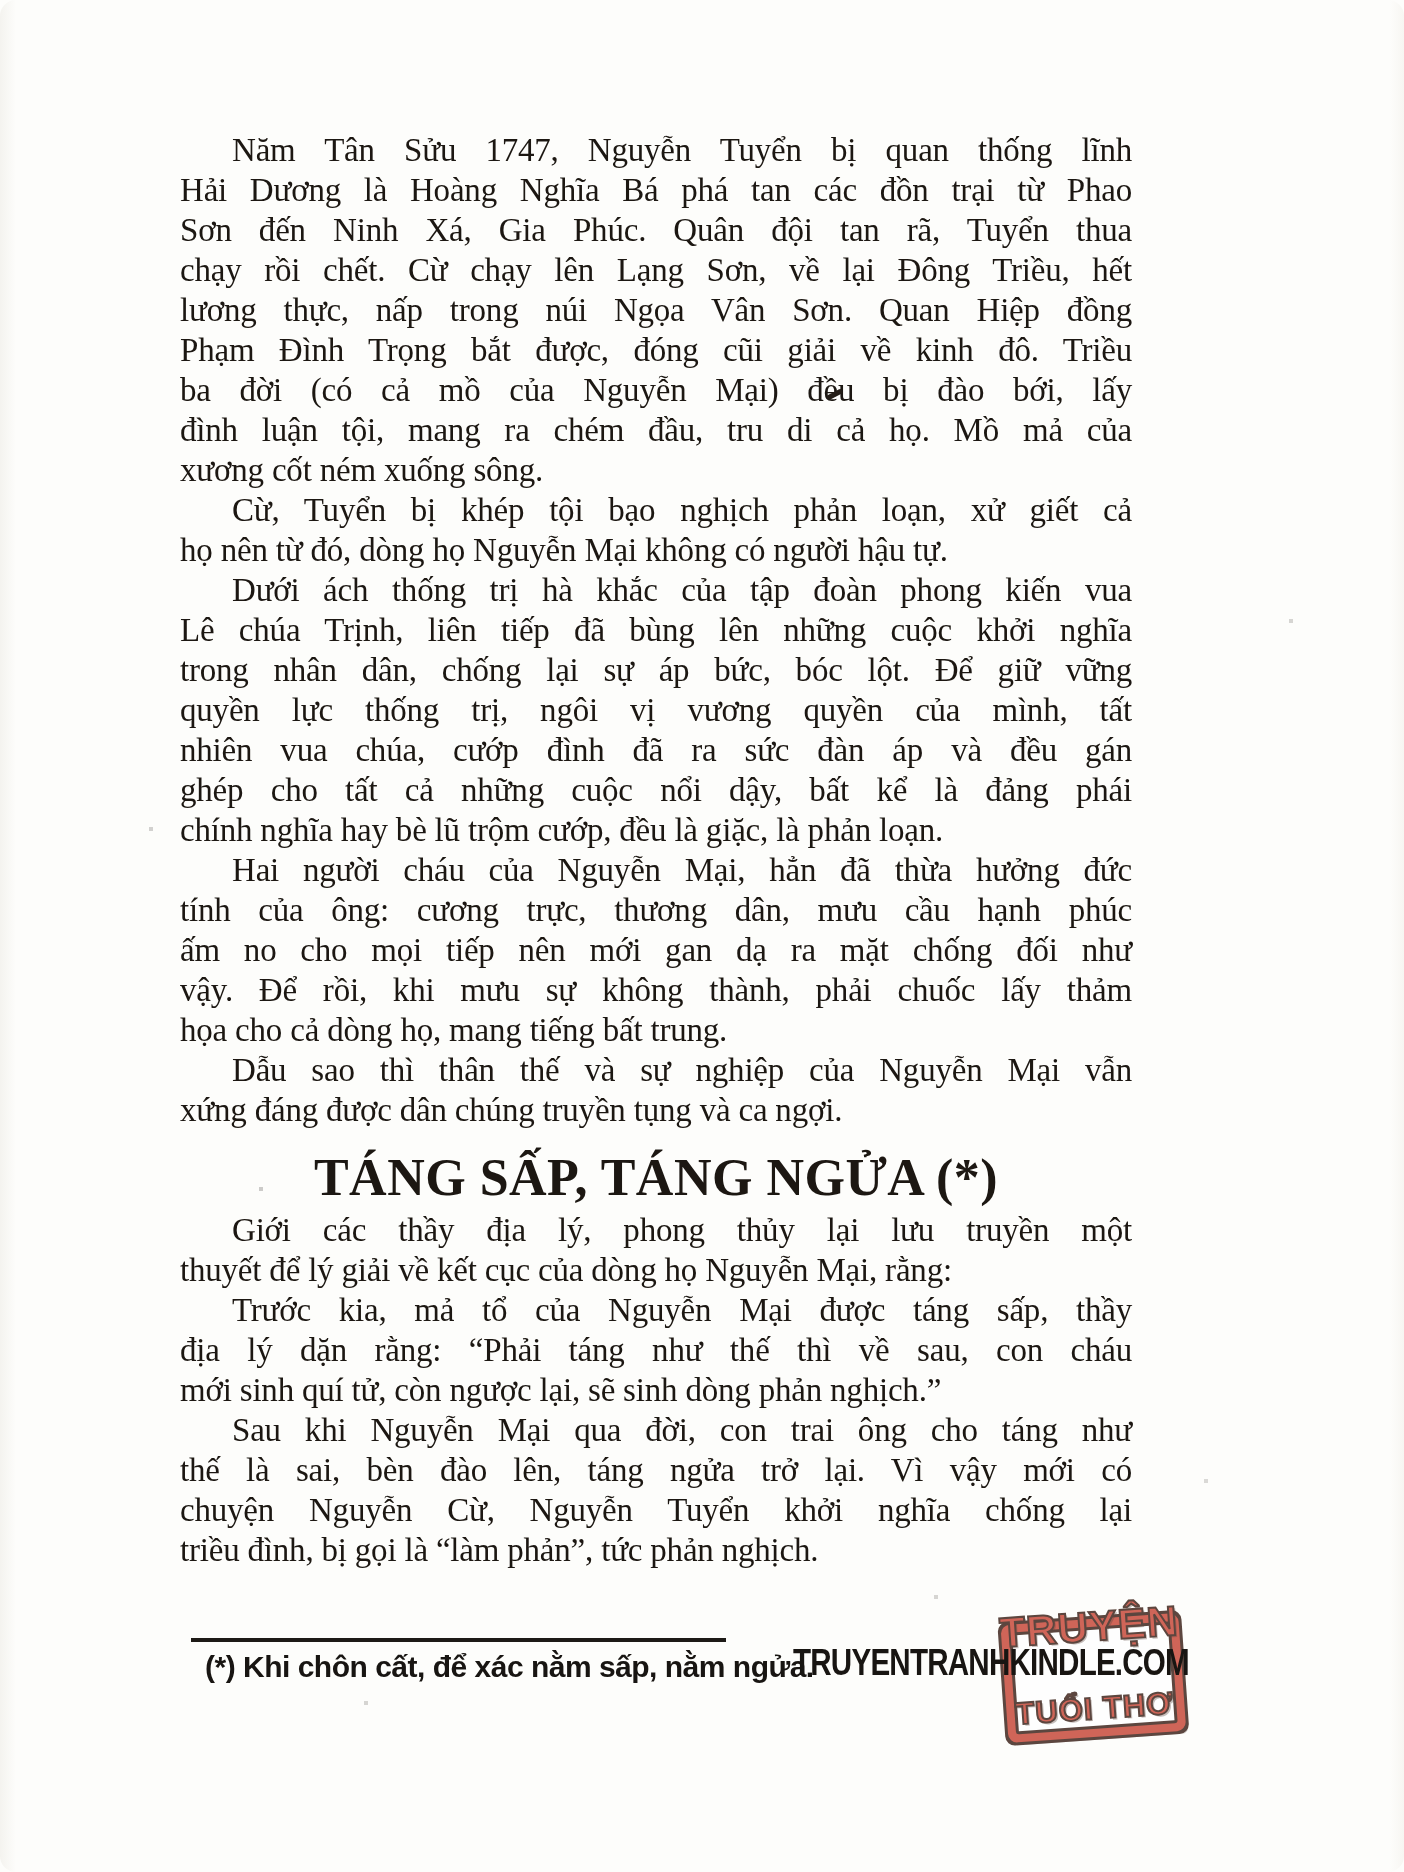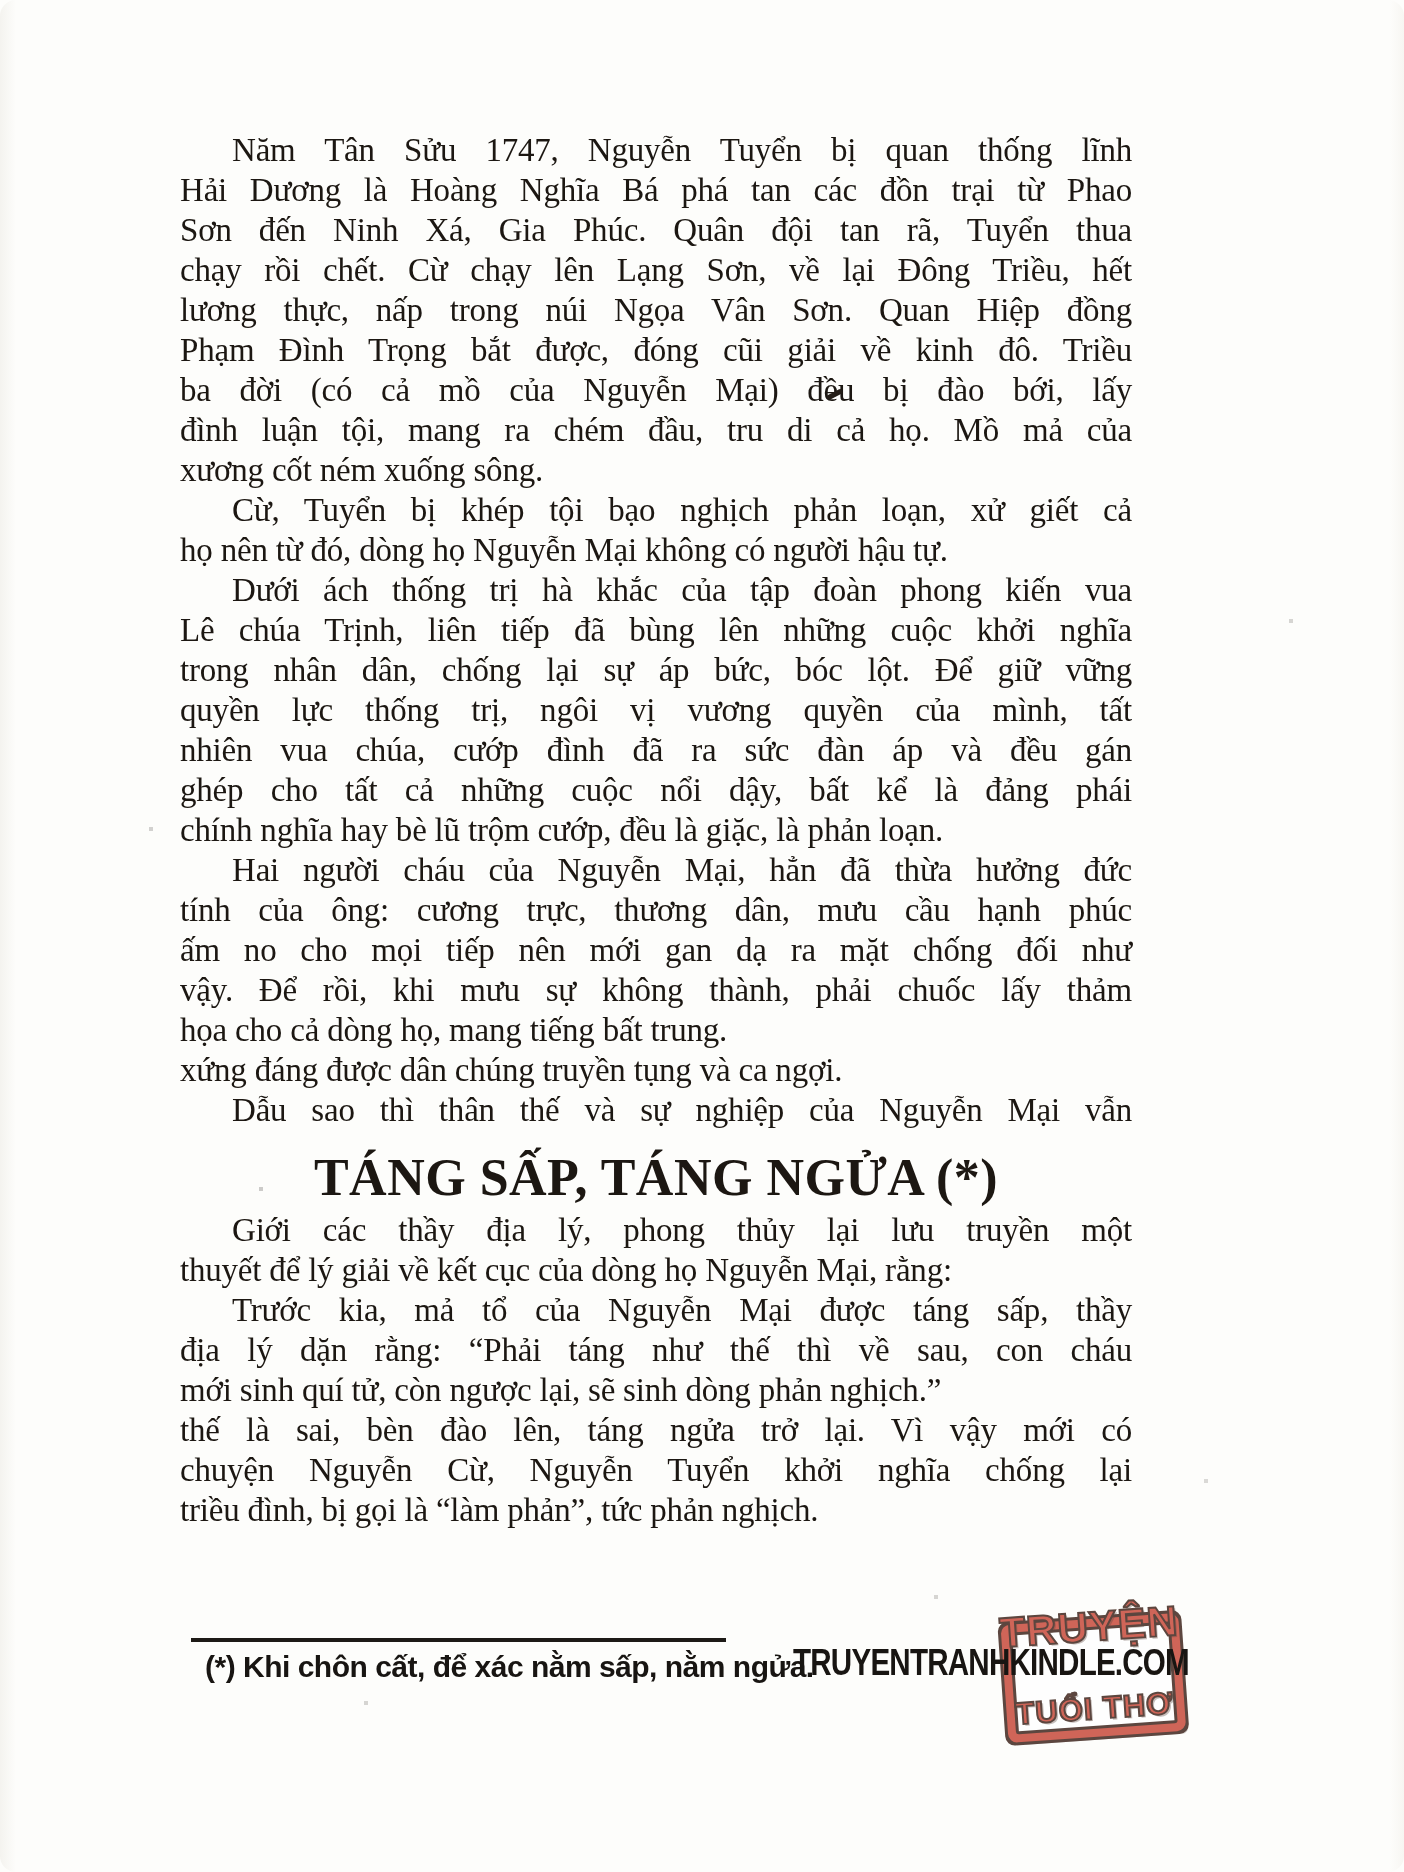--- a/index.html
+++ b/index.html
@@ -114,36 +114,37 @@
           <div class="line last">chính nghĩa hay bè lũ trộm cướp, đều là giặc, là phản loạn.</div>
         </div>
         <div class="para">
           <div class="line first">Hai người cháu của Nguyễn Mại, hẳn đã thừa hưởng đức</div>
           <div class="line">tính của ông: cương trực, thương dân, mưu cầu hạnh phúc</div>
           <div class="line">ấm no cho mọi tiếp nên mới gan dạ ra mặt chống đối như</div>
           <div class="line">vậy. Để rồi, khi mưu sự không thành, phải chuốc lấy thảm</div>
           <div class="line last">họa cho cả dòng họ, mang tiếng bất trung.</div>
         </div>
         <div class="para">
+          <div class="line first">Dẫu sao thì thân thế và sự nghiệp của Nguyễn Mại vẫn</div>
           <div class="line last">xứng đáng được dân chúng truyền tụng và ca ngợi.</div>
-          <div class="line first">Dẫu sao thì thân thế và sự nghiệp của Nguyễn Mại vẫn</div>
         </div>
       </div>
     <div class="heading">TÁNG SẤP, TÁNG NGỬA (*)</div>
     <div id="paras-after">
         <div class="para">
           <div class="line first">Giới các thầy địa lý, phong thủy lại lưu truyền một</div>
           <div class="line last">thuyết để lý giải về kết cục của dòng họ Nguyễn Mại, rằng:</div>
         </div>
         <div class="para">
           <div class="line first">Trước kia, mả tổ của Nguyễn Mại được táng sấp, thầy</div>
           <div class="line">địa lý dặn rằng: “Phải táng như thế thì về sau, con cháu</div>
           <div class="line last">mới sinh quí tử, còn ngược lại, sẽ sinh dòng phản nghịch.”</div>
         </div>
         <div class="para">
+          <div class="line first">Sau khi Nguyễn Mại qua đời, con trai ông cho táng như</div>
           <div class="line">thế là sai, bèn đào lên, táng ngửa trở lại. Vì vậy mới có</div>
           <div class="line">chuyện Nguyễn Cừ, Nguyễn Tuyển khởi nghĩa chống lại</div>
           <div class="line last">triều đình, bị gọi là “làm phản”, tức phản nghịch.</div>
         </div>
       </div>
   </div>
 
   <div class="stray-mark"></div>
   <div class="speckles"></div>
 

